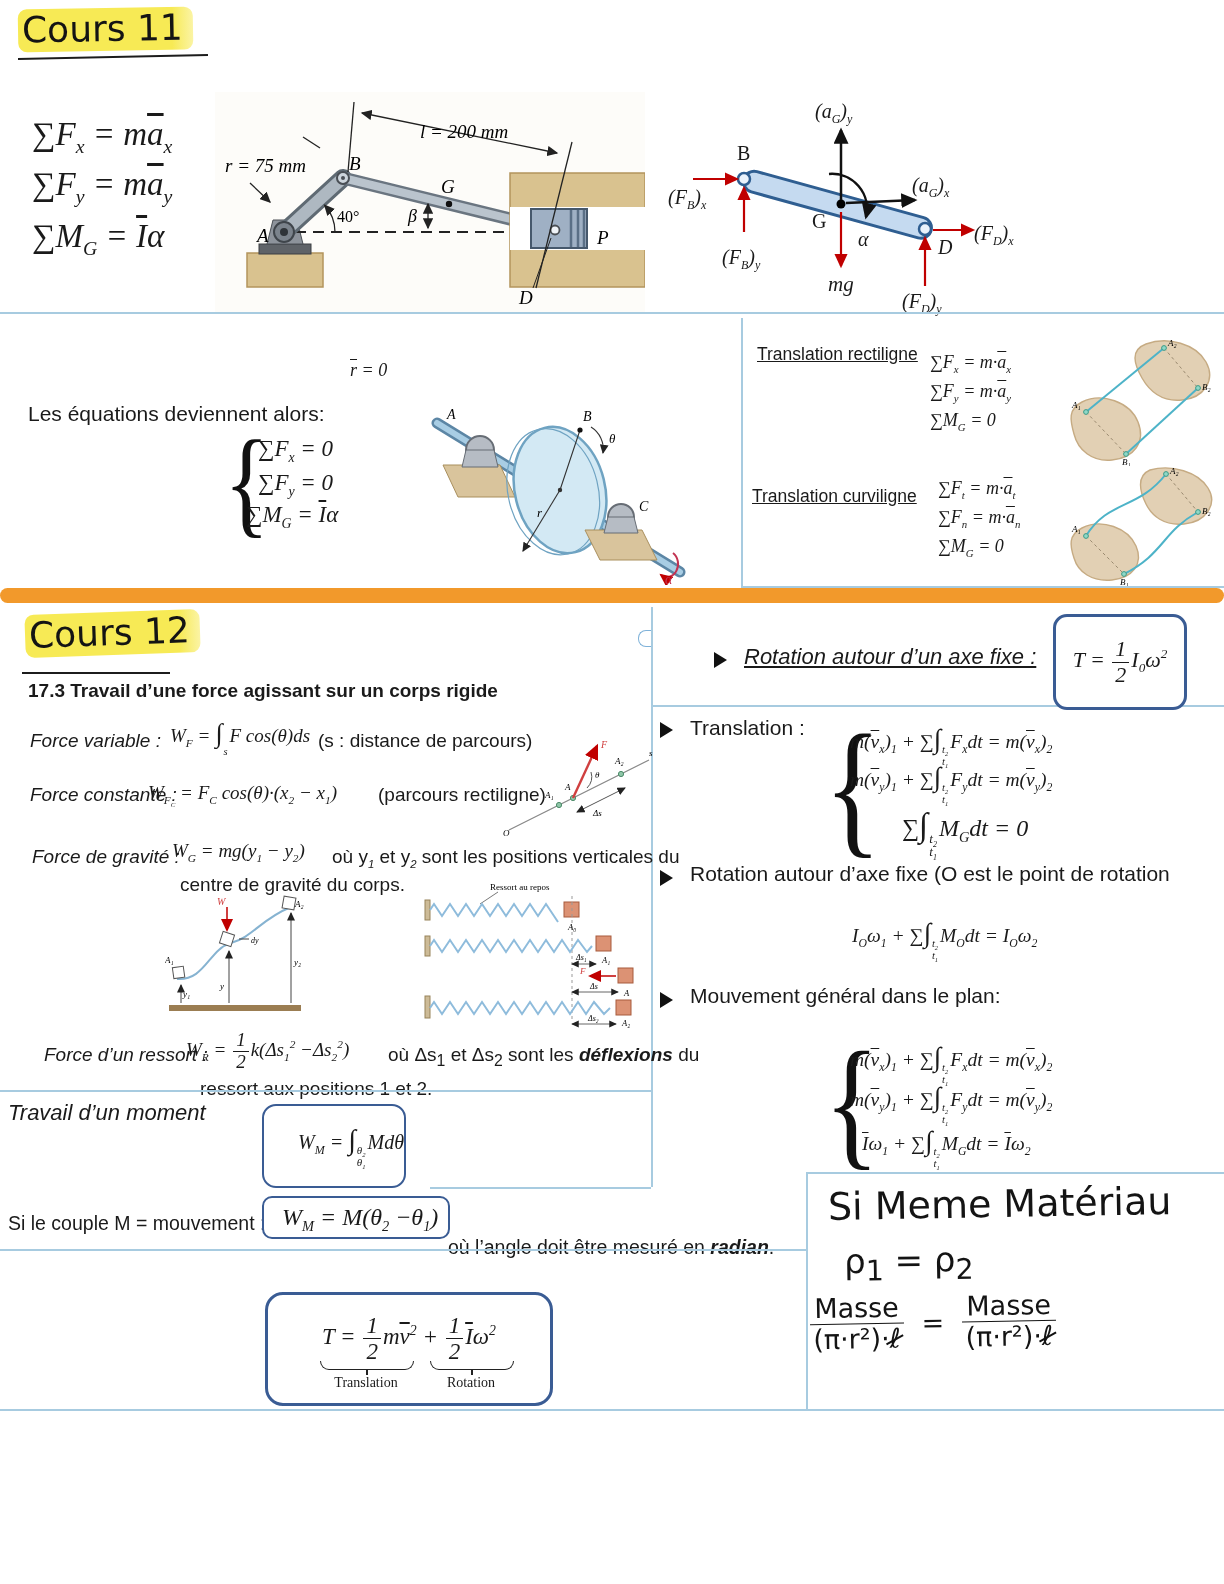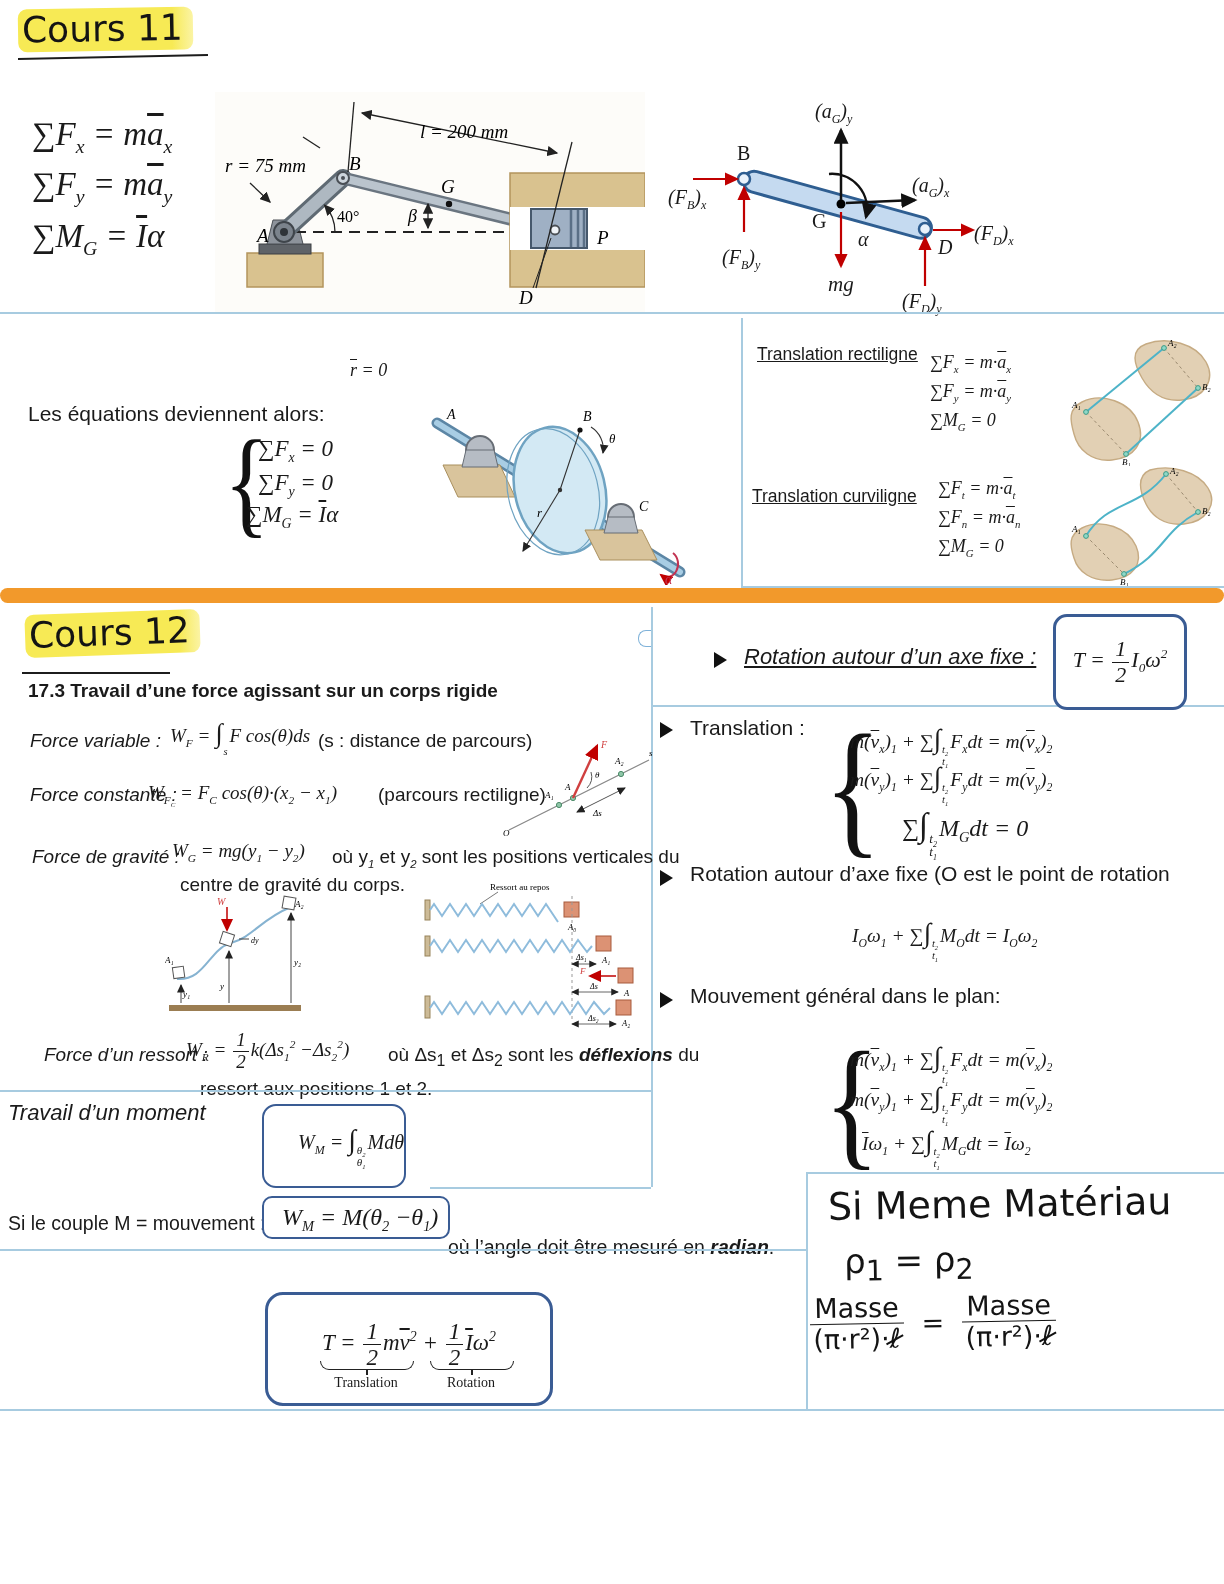--- a/index.html
+++ b/index.html
@@ -335,21 +335,21 @@
 
   <div class="abs" style="left:8px;top:1212px;font-size:19.5px;">Si le couple M = mouvement :</div>
   <div class="abs bluebox" style="left:262px;top:1196px;padding:6px 10px;border-width:2.5px;border-radius:10px;">
     <span class="math" style="font-size:24px;margin-left:8px;">W<sub>M</sub> = M(θ<sub>2</sub> −θ<sub>1</sub>)</span>
   </div>
   <div class="abs nowrap" style="left:448px;top:1212px;font-size:19.5px;margin-top:24px;"><span>où l’angle doit être mesuré en </span><b><i>radian</i></b><span>.</span></div>
 
   <div class="abs hairline" style="left:0;top:1249px;width:806px;height:1.5px;"></div>
 
   <div class="abs bluebox" style="left:265px;top:1292px;width:282px;height:108px;border-radius:18px;">
-    <div style="display:flex;justify-content:center;margin-top:24px;align-items:center;">
+    <div style="display:flex;justify-content:center;margin-top:18px;align-items:center;">
       <span class="math" style="font-size:23px;">T = <span class="frac">
             <span class="fn">1</span>
             <span class="fd">2</span>
           </span>m<span class="bar">v</span><sup>2</sup> + <span class="frac">
             <span class="fn">1</span>
             <span class="fd">2</span>
           </span><span class="bar">I</span>ω<sup>2</sup></span>
     </div>
     <div class="ubrace" style="left:52px;top:66px;width:92px;"></div>
     <div class="abs serif" style="left:52px;top:80px;width:92px;text-align:center;font-size:14px;">Translation</div>

